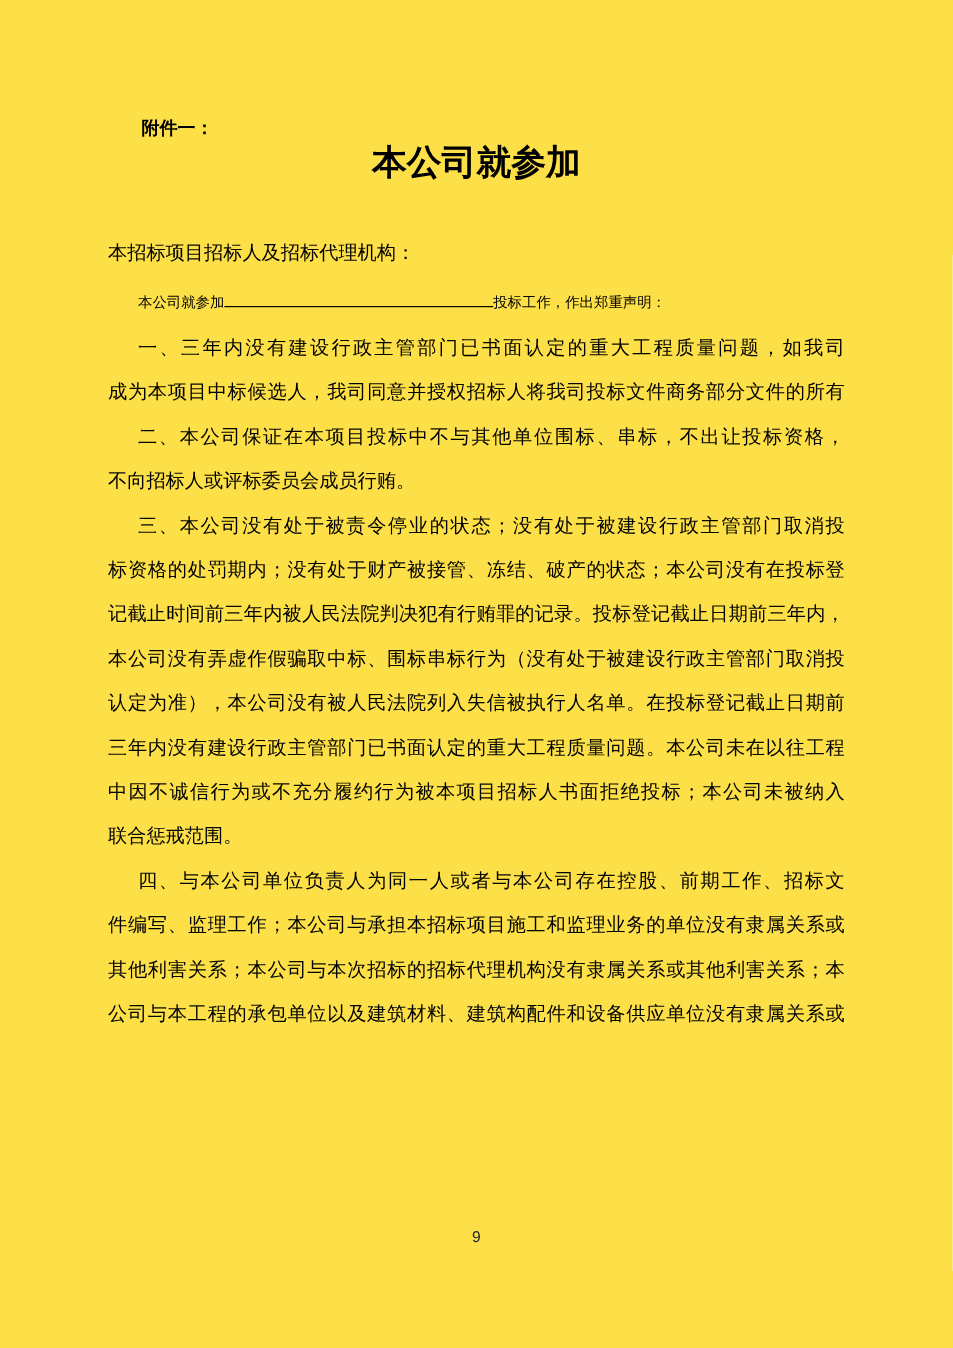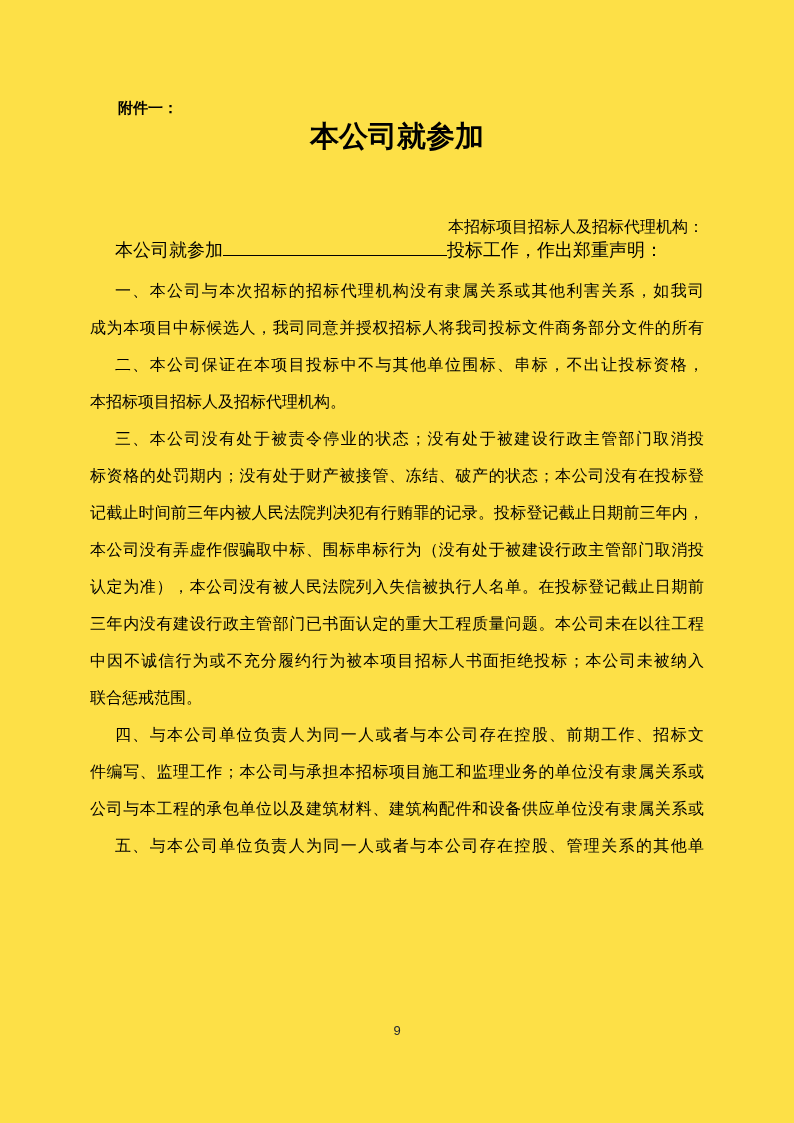--- a/index.html
+++ b/index.html
@@ -27,32 +27,31 @@
     width: 794px;
     margin: 0;
     text-align: center;
     font-size: 29px;
     line-height: 40px;
     font-weight: bold;
   }
   .addressee {
     position: absolute;
     left: 90px;
-    top: 216px;
+    top: 201px;
     width: 614px;
     font-size: 16px;
     line-height: 22px;
-    text-align: right;
   }
   .participation {
     position: absolute;
     left: 90px;
     top: 238px;
     width: 614px;
-    font-size: 18px;
+    font-size: 12px;
     line-height: 22px;
     text-indent: 25px;
     white-space: nowrap;
   }
   .blank-underline {
     display: inline-block;
     width: 224px;
     height: 17px;
     border-bottom: 1px solid #000000;
     vertical-align: baseline;
@@ -96,33 +95,33 @@
 
   <h1 class="title">本公司就参加</h1>
 
   <div class="addressee">本招标项目招标人及招标代理机构：</div>
 
   <div class="participation">
     <span>本公司就参加</span><span class="blank-underline"></span><span>投标工作，作出郑重声明：</span>
   </div>
 
   <div class="body-lines" id="body-lines">
-      <div class="line fill indent">一、本公司与本次招标的招标代理机构没有隶属关系或其他利害关系，如我司</div>
+      <div class="line fill indent">一、三年内没有建设行政主管部门已书面认定的重大工程质量问题，如我司</div>
       <div class="line fill">成为本项目中标候选人，我司同意并授权招标人将我司投标文件商务部分文件的所有</div>
       <div class="line fill indent">二、本公司保证在本项目投标中不与其他单位围标、串标，不出让投标资格，</div>
-      <div class="line">本招标项目招标人及招标代理机构。</div>
+      <div class="line">不向招标人或评标委员会成员行贿。</div>
       <div class="line fill indent">三、本公司没有处于被责令停业的状态；没有处于被建设行政主管部门取消投</div>
       <div class="line fill">标资格的处罚期内；没有处于财产被接管、冻结、破产的状态；本公司没有在投标登</div>
       <div class="line fill">记截止时间前三年内被人民法院判决犯有行贿罪的记录。投标登记截止日期前三年内，</div>
       <div class="line fill">本公司没有弄虚作假骗取中标、围标串标行为（没有处于被建设行政主管部门取消投</div>
       <div class="line fill">认定为准），本公司没有被人民法院列入失信被执行人名单。在投标登记截止日期前</div>
       <div class="line fill">三年内没有建设行政主管部门已书面认定的重大工程质量问题。本公司未在以往工程</div>
       <div class="line fill">中因不诚信行为或不充分履约行为被本项目招标人书面拒绝投标；本公司未被纳入</div>
       <div class="line">联合惩戒范围。</div>
       <div class="line fill indent">四、与本公司单位负责人为同一人或者与本公司存在控股、前期工作、招标文</div>
       <div class="line fill">件编写、监理工作；本公司与承担本招标项目施工和监理业务的单位没有隶属关系或</div>
+      <div class="line fill">其他利害关系；本公司与本次招标的招标代理机构没有隶属关系或其他利害关系；本</div>
       <div class="line fill">公司与本工程的承包单位以及建筑材料、建筑构配件和设备供应单位没有隶属关系或</div>
-      <div class="line fill indent">五、与本公司单位负责人为同一人或者与本公司存在控股、管理关系的其他单</div>
     </div>
 
   <div class="page-number">9</div>
 
 </div>
 
 </body></html>

